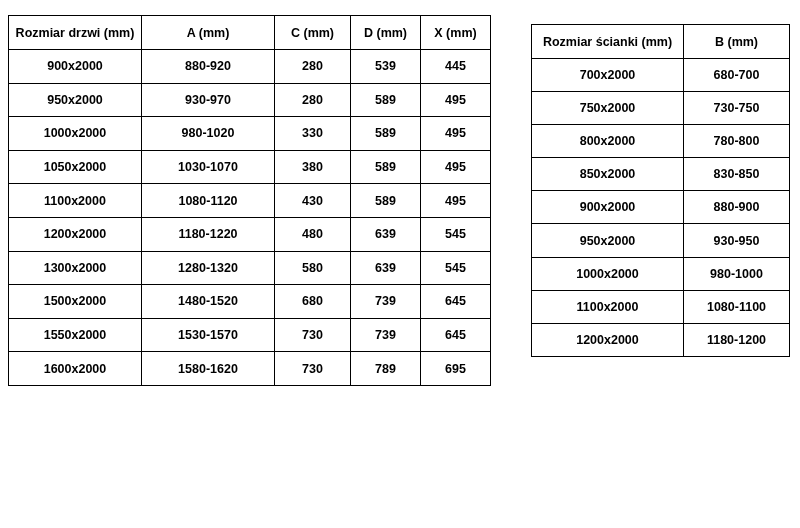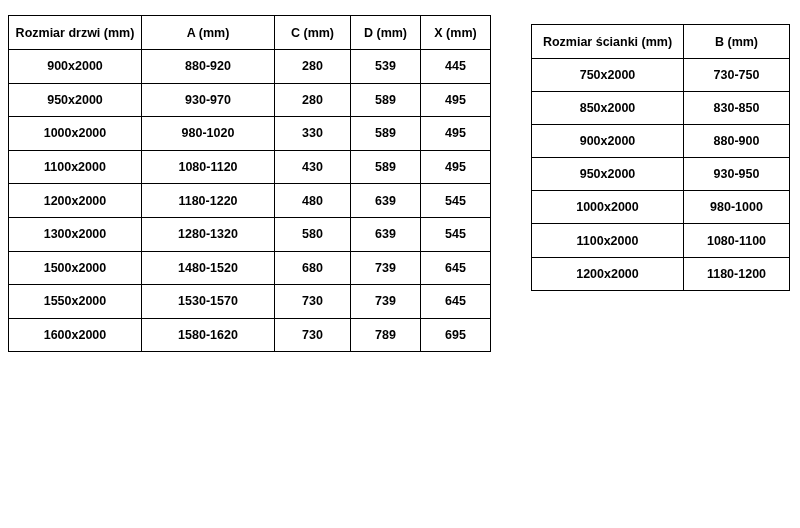--- a/index.html
+++ b/index.html
@@ -99,20 +99,27 @@
             <td>495</td>
           </tr>
           <tr>
             <td>1000x2000</td>
             <td>980-1020</td>
             <td>330</td>
             <td>589</td>
             <td>495</td>
           </tr>
           <tr>
+            <td>1050x2000</td>
+            <td>1030-1070</td>
+            <td>380</td>
+            <td>589</td>
+            <td>495</td>
+          </tr>
+          <tr>
             <td>1100x2000</td>
             <td>1080-1120</td>
             <td>430</td>
             <td>589</td>
             <td>495</td>
           </tr>
           <tr>
             <td>1200x2000</td>
             <td>1180-1220</td>
             <td>480</td>
@@ -158,22 +165,30 @@
           <col class="w1">
       </colgroup>
       <thead>
         <tr>
           <th>Rozmiar ścianki (mm)</th>
           <th>B (mm)</th>
         </tr>
       </thead>
       <tbody>
           <tr>
+            <td>700x2000</td>
+            <td>680-700</td>
+          </tr>
+          <tr>
             <td>750x2000</td>
             <td>730-750</td>
+          </tr>
+          <tr>
+            <td>800x2000</td>
+            <td>780-800</td>
           </tr>
           <tr>
             <td>850x2000</td>
             <td>830-850</td>
           </tr>
           <tr>
             <td>900x2000</td>
             <td>880-900</td>
           </tr>
           <tr>

